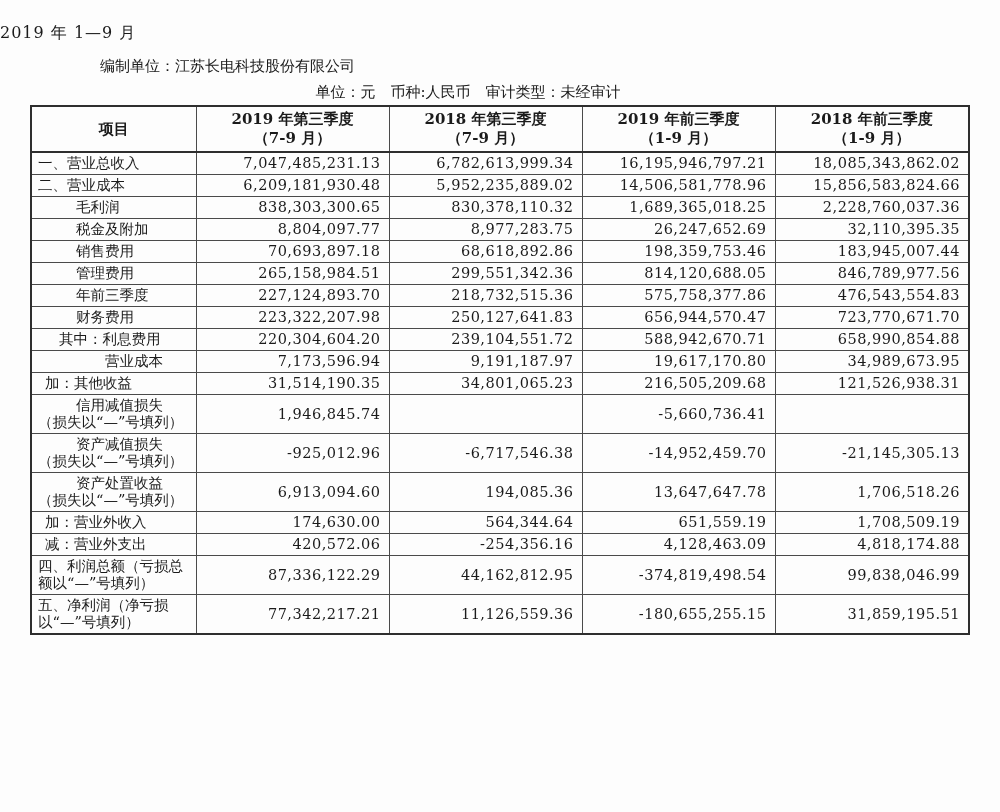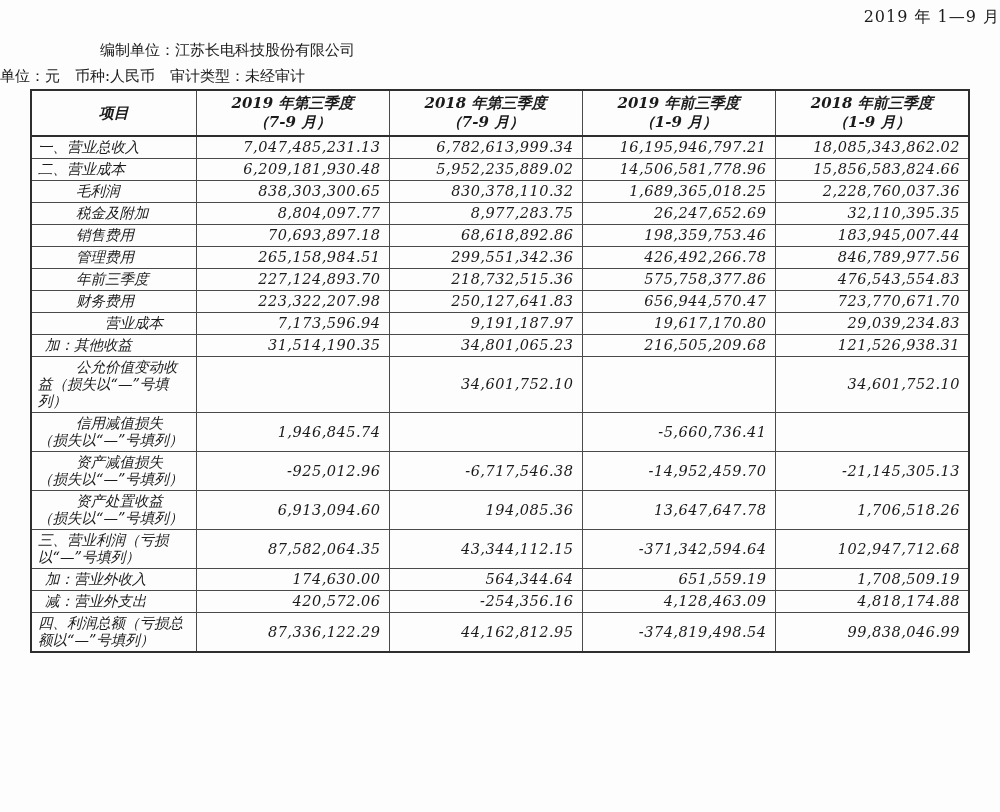--- a/index.html
+++ b/index.html
@@ -5,41 +5,40 @@
   * { box-sizing: border-box; }
   html, body { margin: 0; padding: 0; }
   body {
     width: 1000px; height: 812px;
     background: #fdfdfd;
     color: #1b1b1b;
     font-family: "DejaVu Serif", "Liberation Serif", serif;
     overflow: hidden;
   }
   .doc-title {
-    text-align: right;
+    text-align: left;
     font-size: 16px;
-    padding-top: 7px;
+    padding-top: 23px;
     letter-spacing: 1px;
   }
   .prepared-line {
     font-size: 15px;
     margin: 13px 0 0 100px;
   }
   .meta-line {
     font-size: 15px;
-    text-align: left;
+    text-align: center;
     margin: 7px 64px 3px 0;
   }
   table.fin-table {
     border-collapse: collapse;
     table-layout: fixed;
     width: 938px;
     margin-left: 30px;
     border: 2px solid #2e2e2e;
-    font-style: italic;
   }
   .fin-table th, .fin-table td {
     border: 1px solid #4a4a4a;
     vertical-align: middle;
   }
   .fin-table thead tr { border-bottom: 2px solid #2e2e2e; }
   .fin-table th {
     font-size: 15px;
     font-weight: bold;
     text-align: center;
@@ -140,59 +139,59 @@
           <td class="label i2">销售费用</td>
           <td class="num">70,693,897.18</td>
           <td class="num">68,618,892.86</td>
           <td class="num">198,359,753.46</td>
           <td class="num">183,945,007.44</td>
         </tr>
         <tr>
           <td class="label i2">管理费用</td>
           <td class="num">265,158,984.51</td>
           <td class="num">299,551,342.36</td>
-          <td class="num">426,492,266.78</td>
+          <td class="num">814,120,688.05</td>
           <td class="num">846,789,977.56</td>
         </tr>
         <tr>
           <td class="label i2">年前三季度</td>
           <td class="num">227,124,893.70</td>
           <td class="num">218,732,515.36</td>
           <td class="num">575,758,377.86</td>
           <td class="num">476,543,554.83</td>
         </tr>
         <tr>
           <td class="label i2">财务费用</td>
           <td class="num">223,322,207.98</td>
           <td class="num">250,127,641.83</td>
           <td class="num">656,944,570.47</td>
           <td class="num">723,770,671.70</td>
         </tr>
         <tr>
+          <td class="label i3">其中：利息费用</td>
+          <td class="num">220,304,604.20</td>
+          <td class="num">239,104,551.72</td>
+          <td class="num">588,942,670.71</td>
+          <td class="num">658,990,854.88</td>
+        </tr>
+        <tr>
           <td class="label i4">营业成本</td>
           <td class="num">7,173,596.94</td>
           <td class="num">9,191,187.97</td>
           <td class="num">19,617,170.80</td>
-          <td class="num">29,039,234.83</td>
+          <td class="num">34,989,673.95</td>
         </tr>
         <tr>
           <td class="label i1">加：其他收益</td>
           <td class="num">31,514,190.35</td>
           <td class="num">34,801,065.23</td>
           <td class="num">216,505,209.68</td>
           <td class="num">121,526,938.31</td>
         </tr>
         <tr>
-          <td class="label i2">公允价值变动收益（损失以“—”号填列）</td>
-          <td class="num"></td>
-          <td class="num">34,601,752.10</td>
-          <td class="num"></td>
-          <td class="num">34,601,752.10</td>
-        </tr>
-        <tr>
           <td class="label i2">信用减值损失（损失以“—”号填列）</td>
           <td class="num">1,946,845.74</td>
           <td class="num"></td>
           <td class="num">-5,660,736.41</td>
           <td class="num"></td>
         </tr>
         <tr>
           <td class="label i2">资产减值损失（损失以“—”号填列）</td>
           <td class="num">-925,012.96</td>
           <td class="num">-6,717,546.38</td>
@@ -200,42 +199,42 @@
           <td class="num">-21,145,305.13</td>
         </tr>
         <tr>
           <td class="label i2">资产处置收益（损失以“—”号填列）</td>
           <td class="num">6,913,094.60</td>
           <td class="num">194,085.36</td>
           <td class="num">13,647,647.78</td>
           <td class="num">1,706,518.26</td>
         </tr>
         <tr>
-          <td class="label i0">三、营业利润（亏损以“—”号填列）</td>
-          <td class="num">87,582,064.35</td>
-          <td class="num">43,344,112.15</td>
-          <td class="num">-371,342,594.64</td>
-          <td class="num">102,947,712.68</td>
-        </tr>
-        <tr>
           <td class="label i1">加：营业外收入</td>
           <td class="num">174,630.00</td>
           <td class="num">564,344.64</td>
           <td class="num">651,559.19</td>
           <td class="num">1,708,509.19</td>
         </tr>
         <tr>
           <td class="label i1">减：营业外支出</td>
           <td class="num">420,572.06</td>
           <td class="num">-254,356.16</td>
           <td class="num">4,128,463.09</td>
           <td class="num">4,818,174.88</td>
         </tr>
         <tr>
           <td class="label i0">四、利润总额（亏损总额以“—”号填列）</td>
           <td class="num">87,336,122.29</td>
           <td class="num">44,162,812.95</td>
           <td class="num">-374,819,498.54</td>
           <td class="num">99,838,046.99</td>
         </tr>
+        <tr>
+          <td class="label i0">五、净利润（净亏损以“—”号填列）</td>
+          <td class="num">77,342,217.21</td>
+          <td class="num">11,126,559.36</td>
+          <td class="num">-180,655,255.15</td>
+          <td class="num">31,859,195.51</td>
+        </tr>
       </tbody>
   </table>
 </div>
 
 </body></html>

